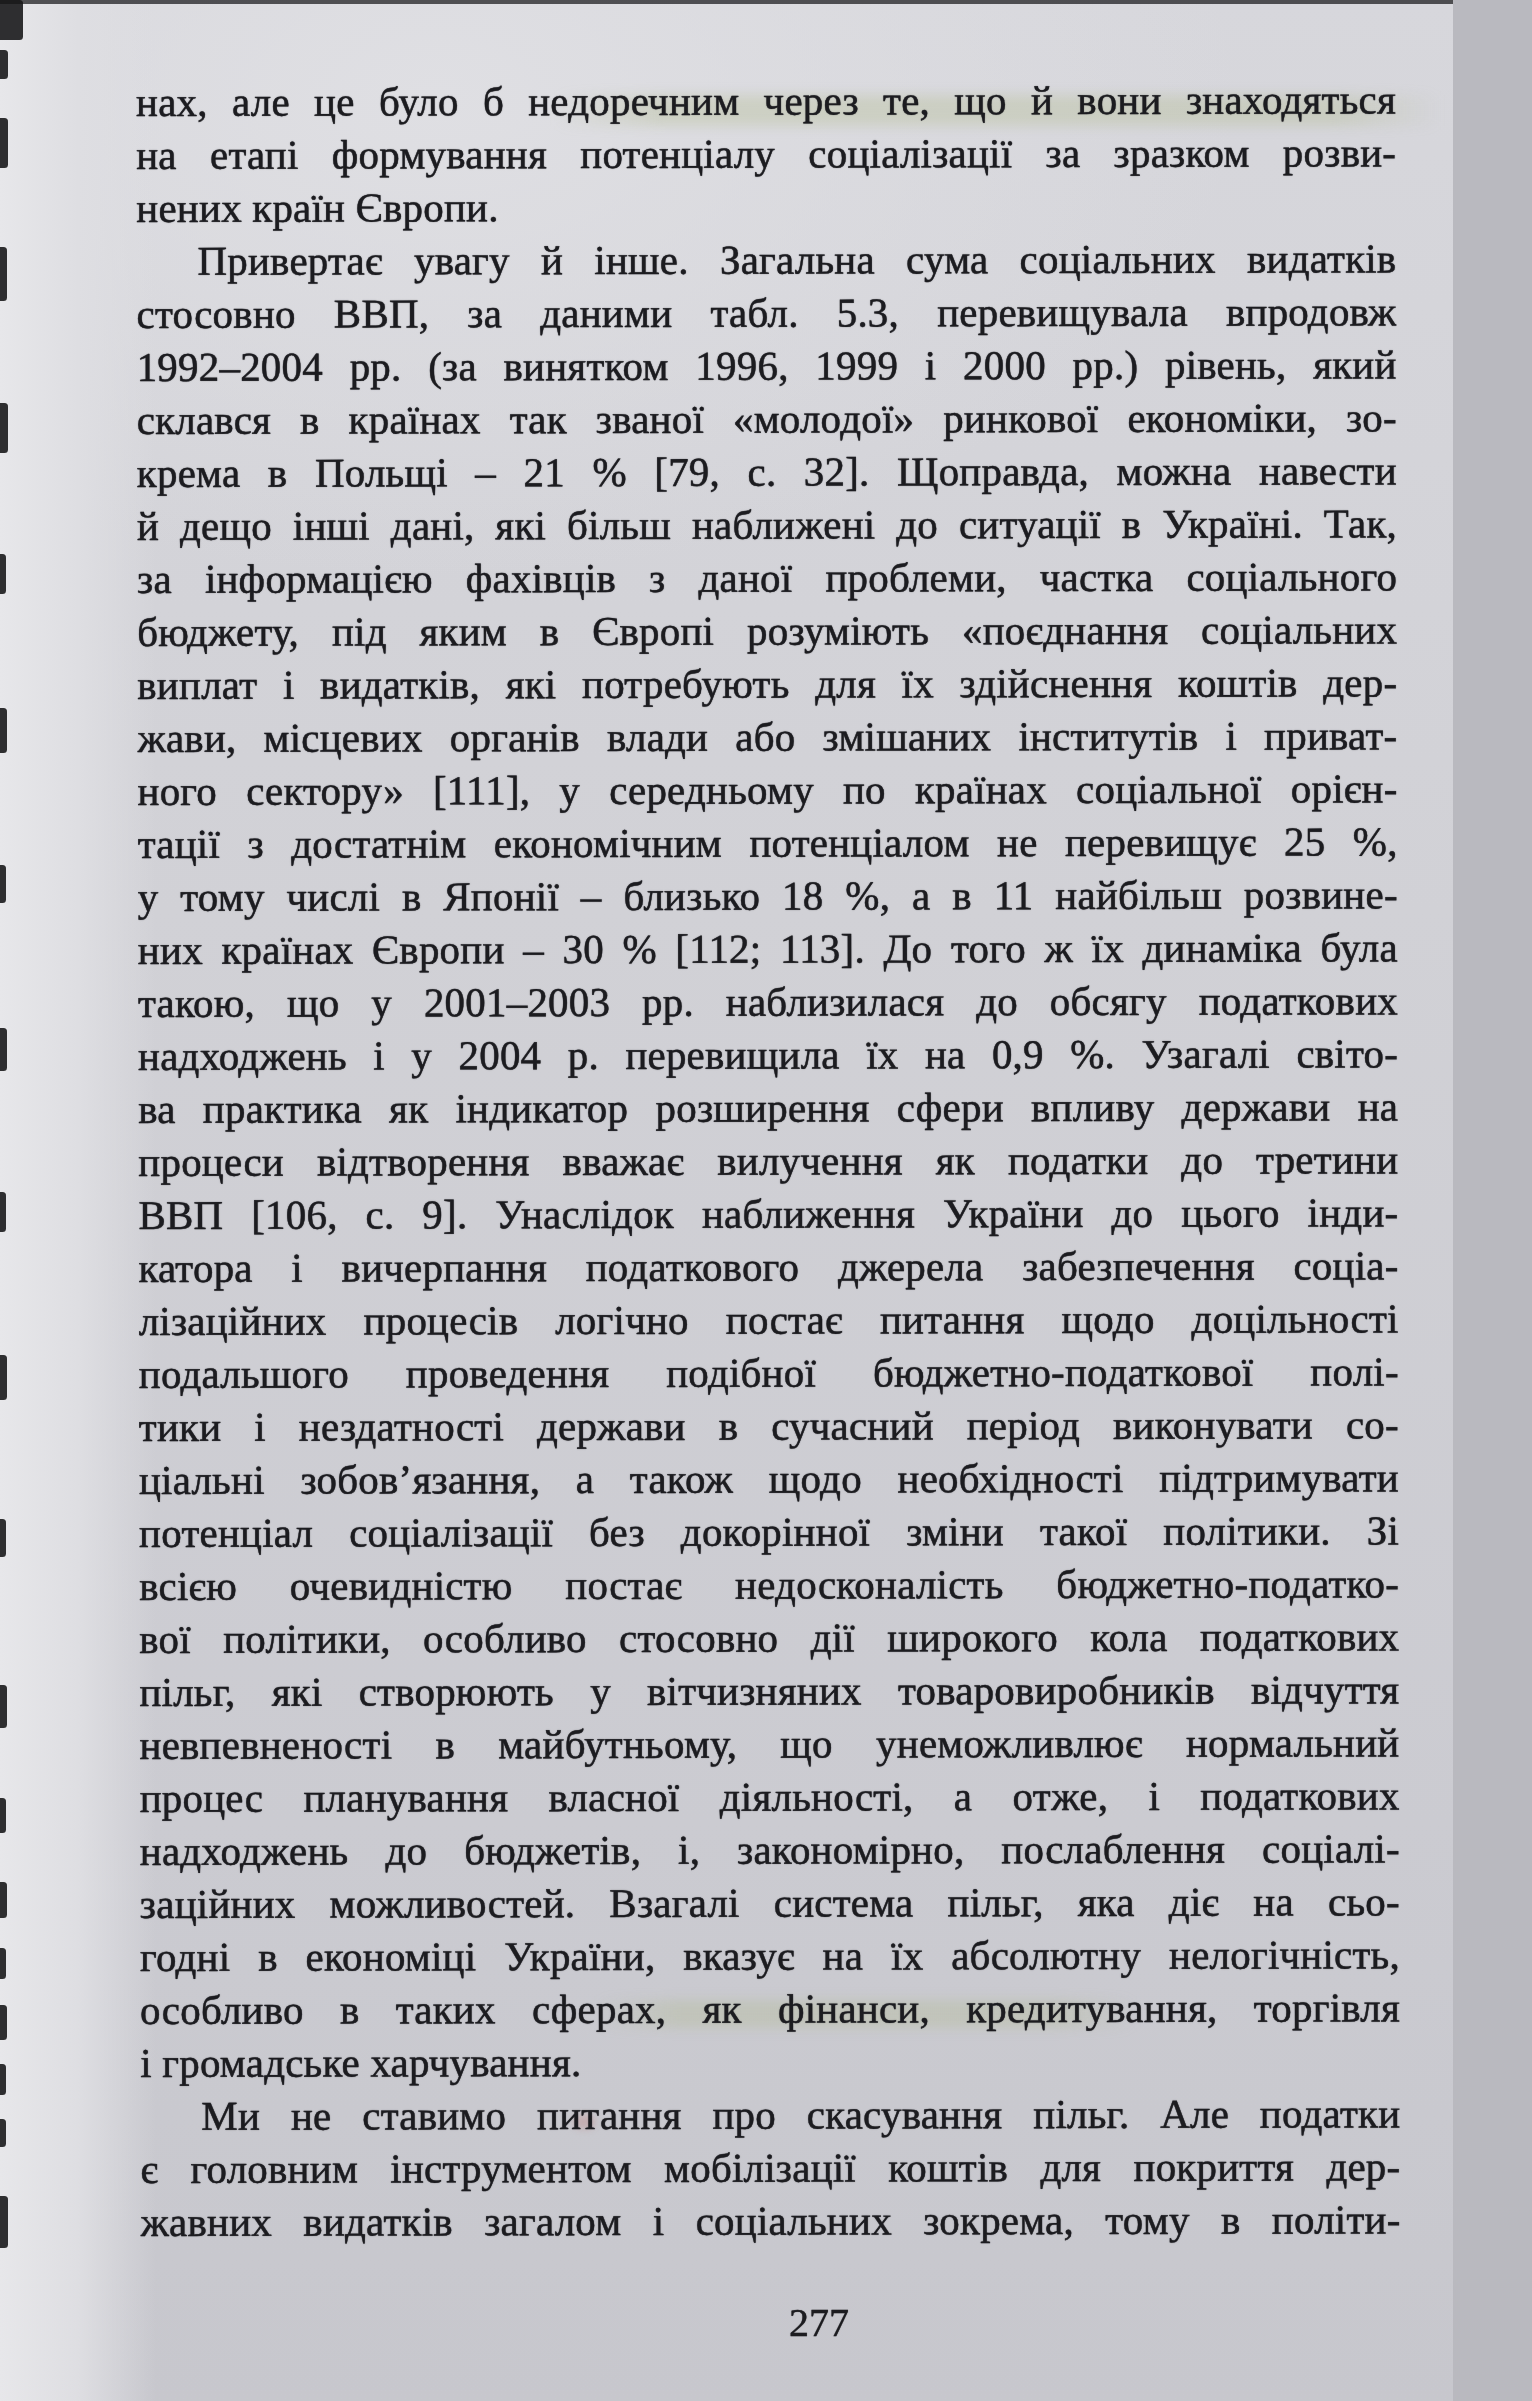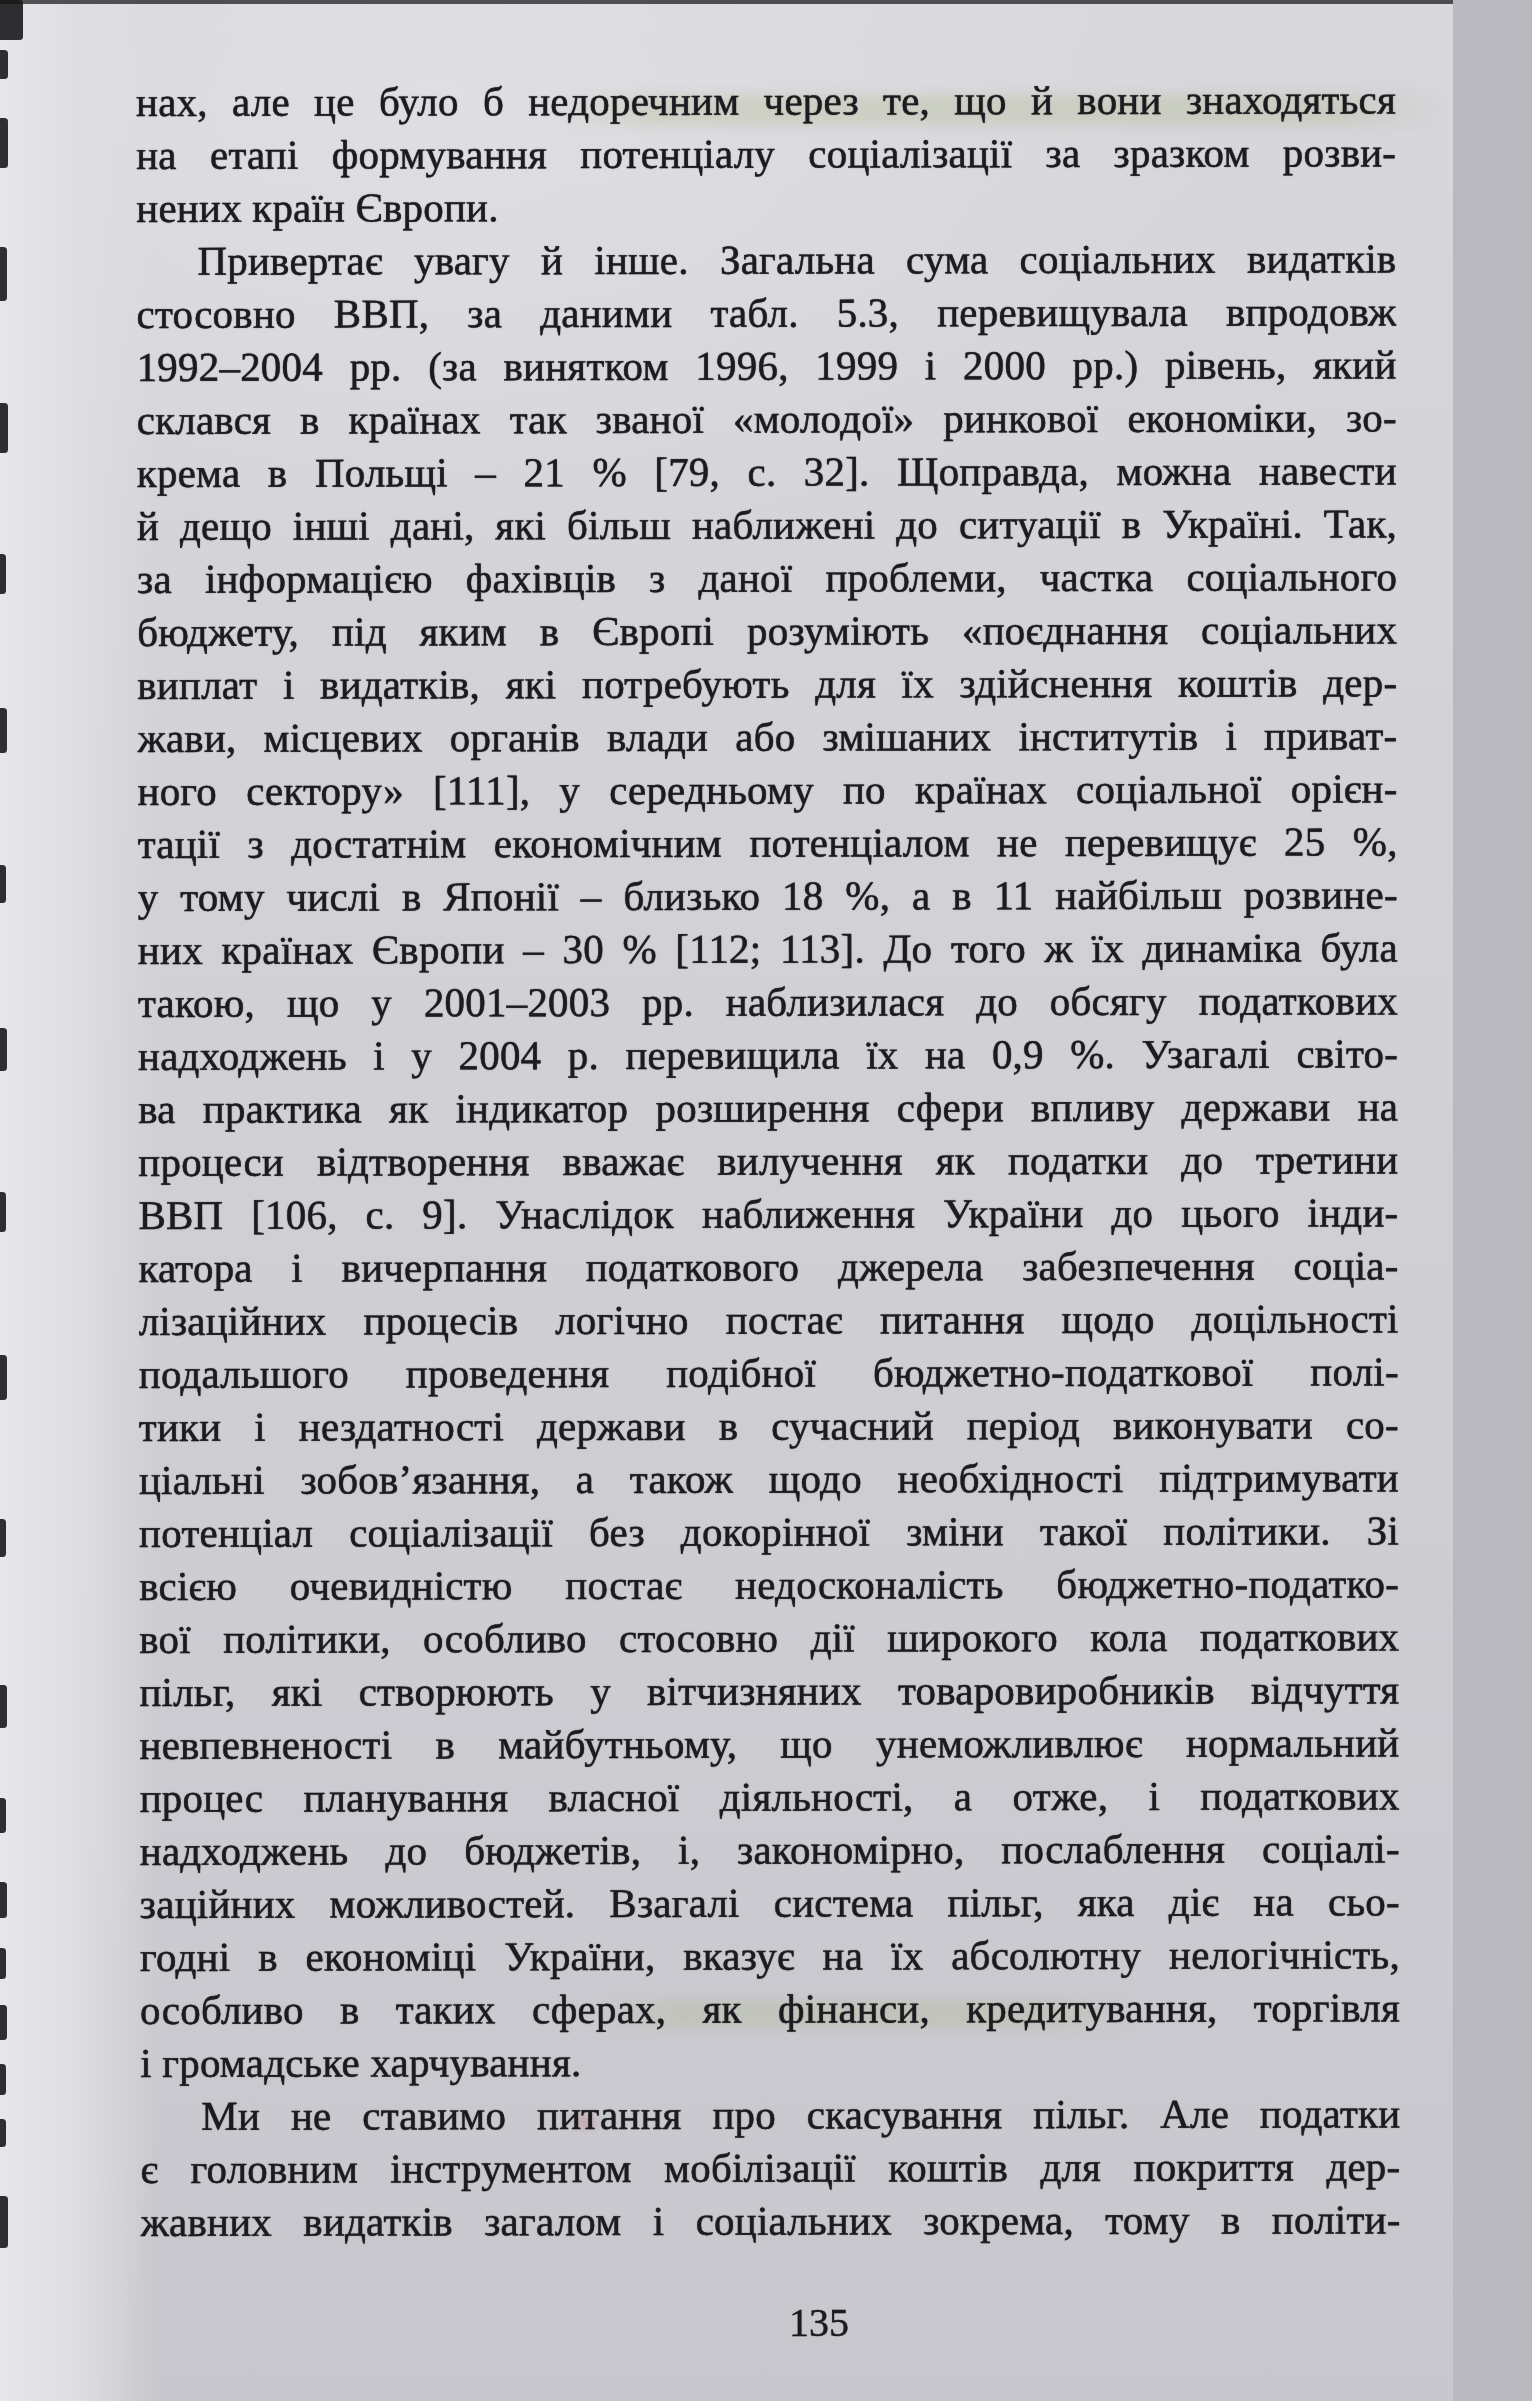--- a/index.html
+++ b/index.html
@@ -147,15 +147,15 @@
       <div class="line">надходжень до бюджетів, і, закономірно, послаблення соціалі-</div>
       <div class="line">заційних можливостей. Взагалі система пільг, яка діє на сьо-</div>
       <div class="line">годні в економіці України, вказує на їх абсолютну нелогічність,</div>
       <div class="line">особливо в таких сферах, як фінанси, кредитування, торгівля</div>
       <div class="line short">і громадське харчування.</div>
       <div class="line indent">Ми не ставимо питання про скасування пільг. Але податки</div>
       <div class="line">є головним інструментом мобілізації коштів для покриття дер-</div>
       <div class="line">жавних видатків загалом і соціальних зокрема, тому в політи-</div>
     </main>
 
-  <div class="page-number">135</div>
+  <div class="page-number">277</div>
 </div>
 
 
 </body></html>

